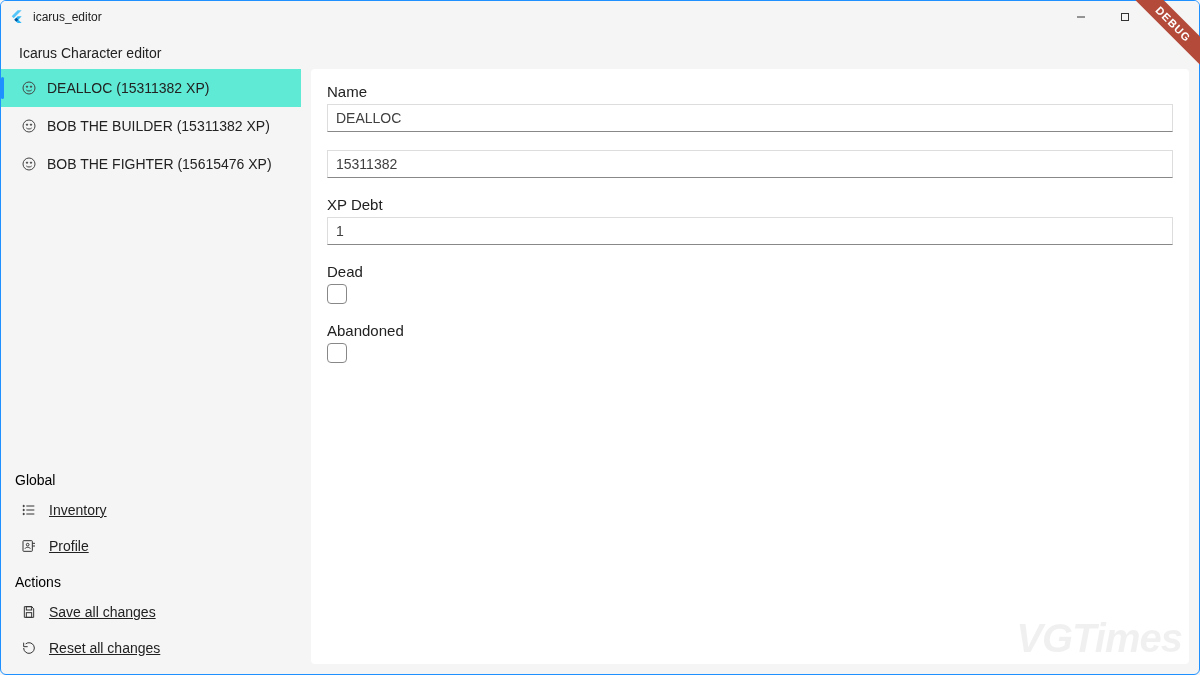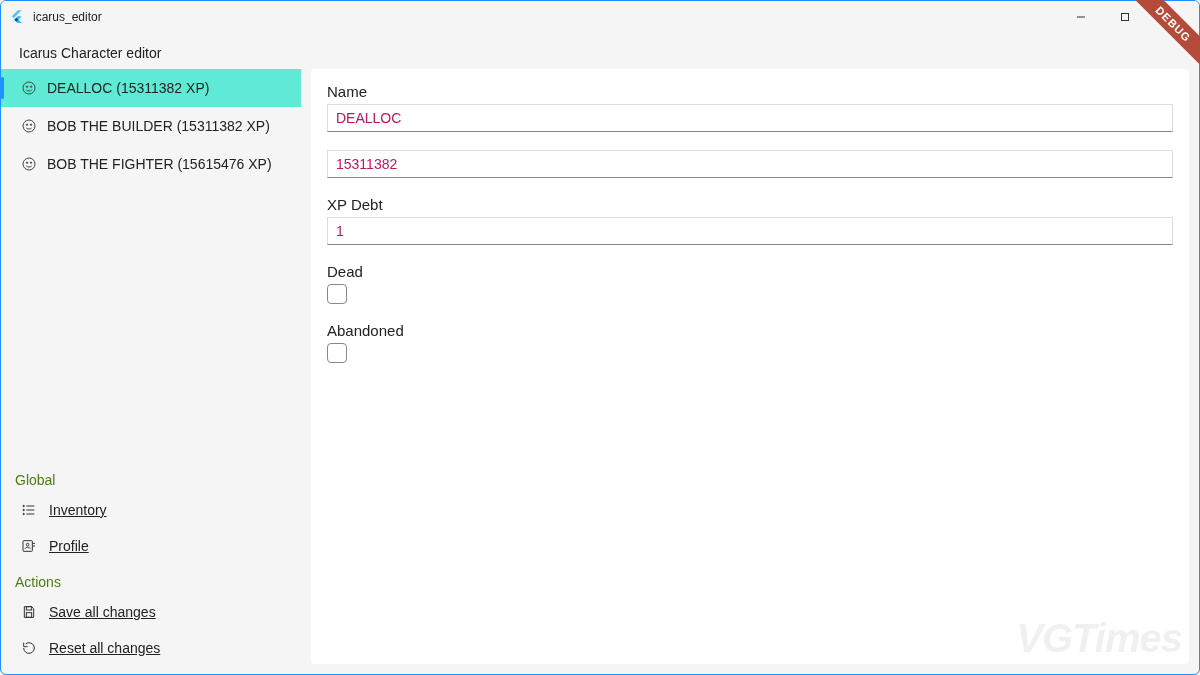--- a/index.html
+++ b/index.html
@@ -93,21 +93,21 @@
       border-radius: 2px;
     }
     .face-icon {
       width: 16px;
       height: 16px;
       flex-shrink: 0;
     }
     .section-header {
       padding: 10px 14px 4px 14px;
       font-size: 14px;
-      color: #4d7c0f;
+      color: #000000;
       font-weight: 500;
     }
     .side-action {
       display: flex;
       align-items: center;
       height: 36px;
       padding: 0 14px 0 20px;
       gap: 12px;
       font-size: 14px;
       color: #222;
@@ -132,21 +132,21 @@
       color: #222;
       margin-bottom: 4px;
     }
     .field-input {
       width: 100%;
       height: 28px;
       border: 1px solid #ddd;
       border-bottom: 1px solid #888;
       padding: 0 8px;
       font-size: 14px;
-      color: #be185d;
+      color: #404040;
       background: #fff;
       outline: none;
     }
     .field-checkbox {
       width: 20px;
       height: 20px;
       border: 1.5px solid #888;
       border-radius: 4px;
       background: #fff;
       margin-top: 4px;

